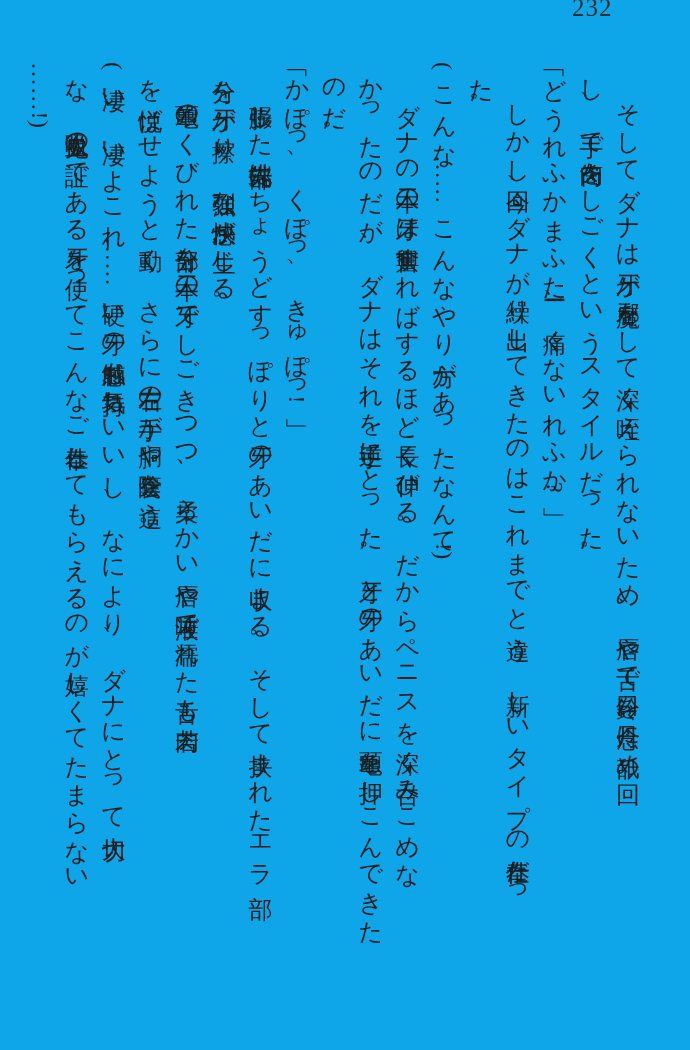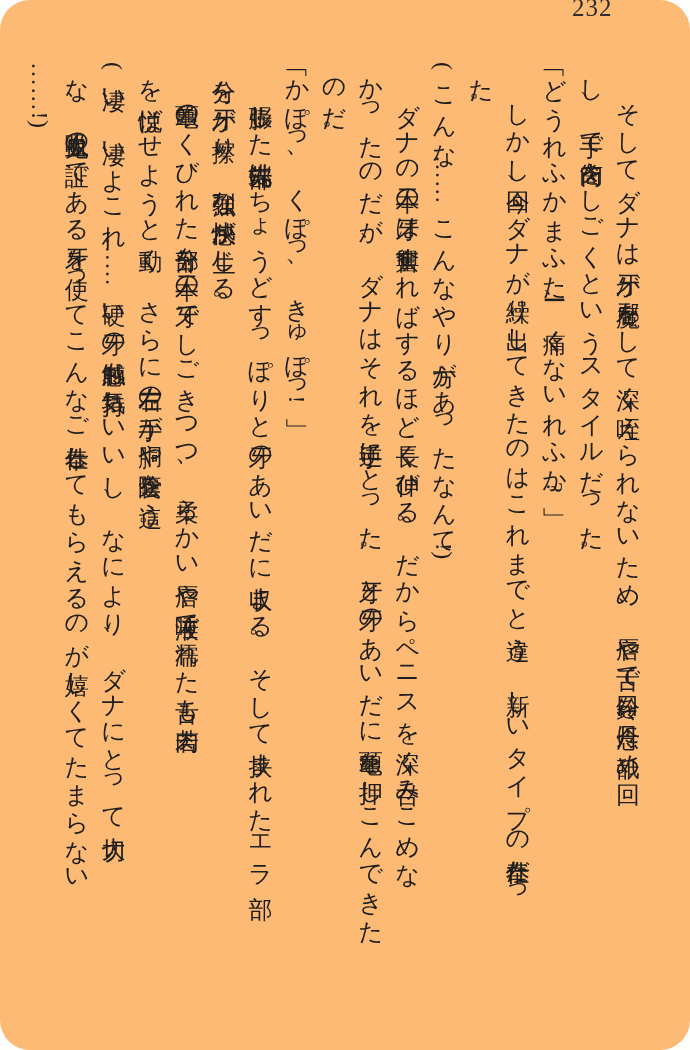--- a/index.html
+++ b/index.html
@@ -10,22 +10,21 @@
     width: 690px;
     height: 1050px;
     background: #fdfdfc;
     overflow: hidden;
     position: relative;
     font-family: "Liberation Serif", "DejaVu Serif", serif;
   }
   .page {
     position: absolute;
     inset: 0;
-    background: #fdba74;
-    border-radius: 30px;
+    background: #0ea5e9;
   }
   .page-number {
     position: absolute;
     left: 572px;
     top: -5px;
     font-size: 25px;
     letter-spacing: 1px;
     color: #2e2e2e;
     line-height: 1;
   }

